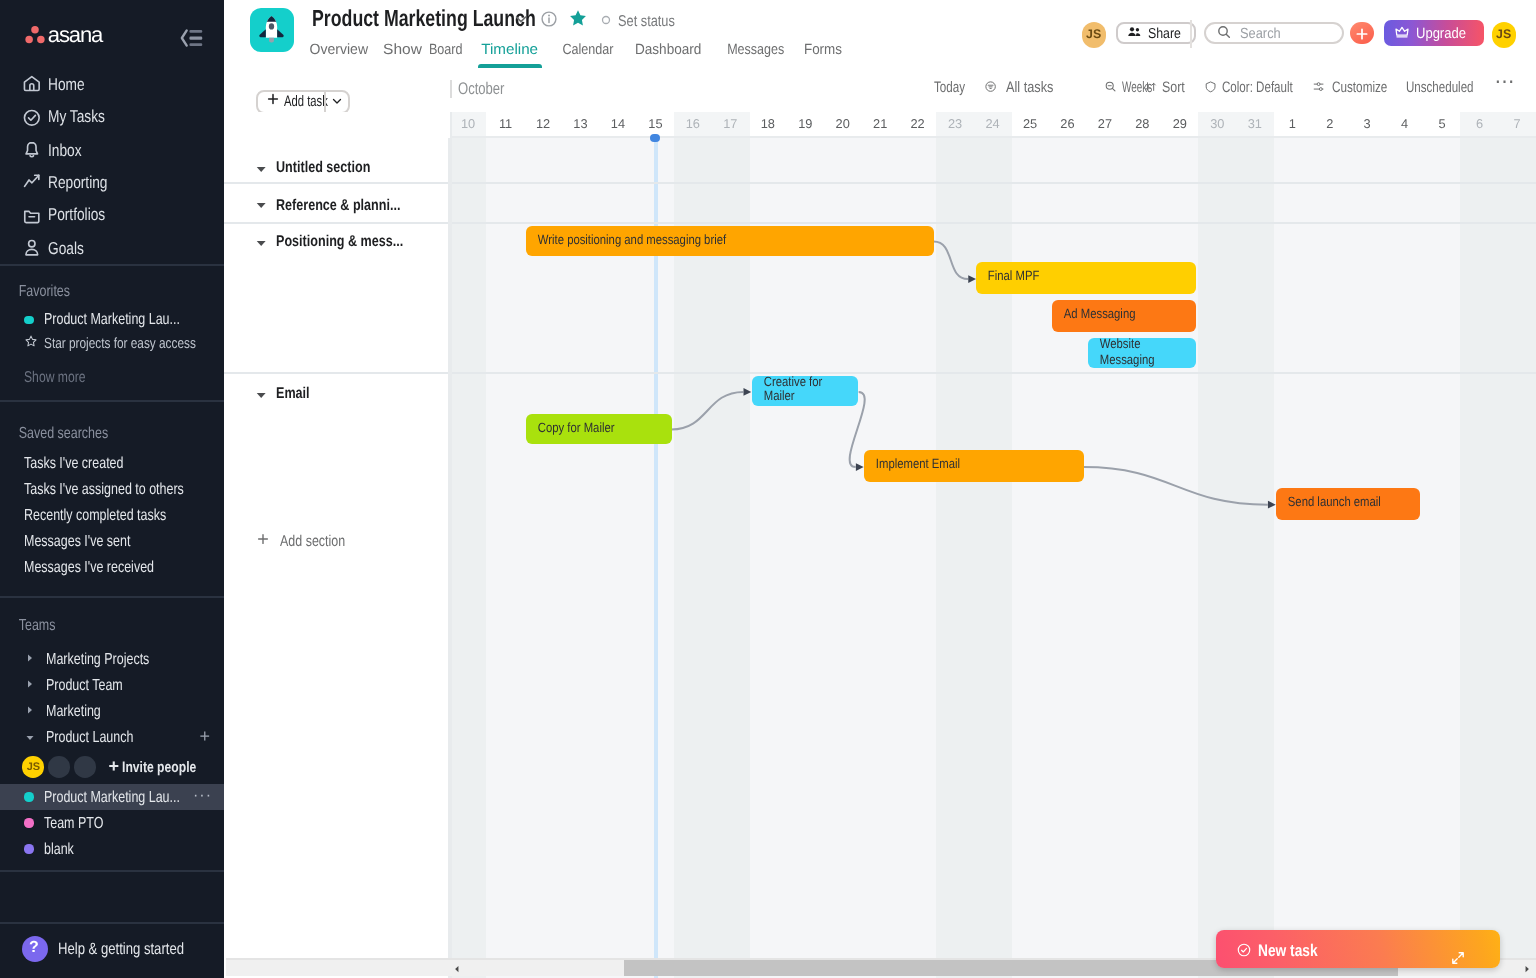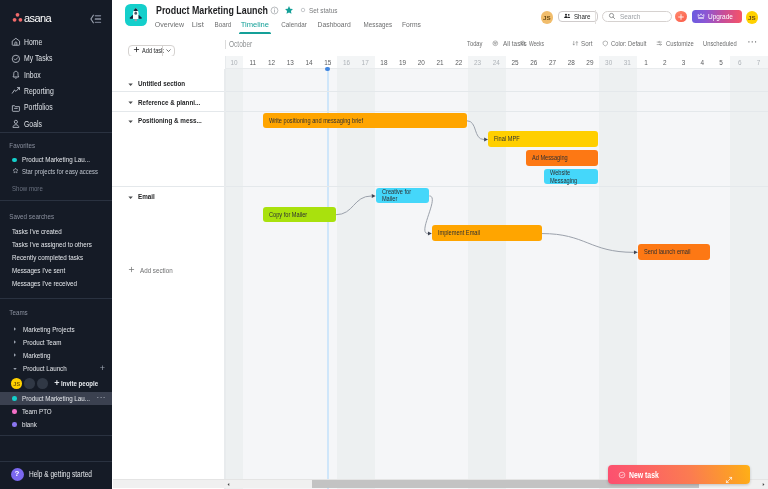--- a/index.html
+++ b/index.html
@@ -346,21 +346,21 @@
             </svg></span>
           <span class="set-status">
             <span><svg width="6" height="6" viewBox="0 0 24 24" fill="none">
                 <circle cx="12" cy="12" r="7" stroke="#A9ADB2" stroke-width="2.6"></circle>
               </svg></span>
             <span class="txt">Set status</span>
           </span>
         </div>
 <div class="tabs">
           <span class="tab" style="left:41.60px;width:29.20px"><span style="transform:scaleX(0.948)">Overview</span></span>
-          <span class="tab" style="left:79.90px;width:12.10px"><span style="transform:scaleX(1.050)">List</span></span>
+          <span class="tab" style="left:79.90px;width:12.10px"><span style="transform:scaleX(1.050)">Show</span></span>
           <span class="tab" style="left:100.70px;width:16.80px"><span style="transform:scaleX(0.851)">Board</span></span>
           <span class="tab active" style="left:128.80px;width:28.40px"><span style="transform:scaleX(1.027)">Timeline</span></span>
           <span class="tab" style="left:167.40px;width:25.50px"><span style="transform:scaleX(0.850)">Calendar</span></span>
           <span class="tab" style="left:203.90px;width:33.20px"><span style="transform:scaleX(0.918)">Dashboard</span></span>
           <span class="tab" style="left:248.70px;width:28.50px"><span style="transform:scaleX(0.846)">Messages</span></span>
           <span class="tab" style="left:288.80px;width:19.00px"><span style="transform:scaleX(0.907)">Forms</span></span>
         </div>
 <div class="topright">
           <span class="tr-av" style="left:428.5px;top:11px;background:#F1BD6C;color:#6B4B13">JS</span>
           <span class="share-btn" style="left:446.4px;top:10.7px">
@@ -419,21 +419,21 @@
           </span>
           <span class="tb-btn" style="left:380.40px;top:3.2px">
             <span style="margin-right:1.60px;display:flex">
               <svg width="6.6" height="6.6" viewBox="0 0 24 24" fill="none">
                 <circle cx="12" cy="12" r="8.6" stroke="#6D6E6F" stroke-width="1.8"></circle>
                 <path d="M7.5 9.5h9M9.2 12.5h5.6M10.8 15.4h2.4" stroke="#6D6E6F" stroke-width="1.7" stroke-linecap="round"></path>
               </svg>
             </span>
             <span class="txt" style="transform:scaleX(0.838)">All tasks</span>
           </span>
-          <span class="tb-btn" style="left:408px;top:3.2px">
+          <span class="tb-btn" style="left:440px;top:3.2px">
             <span style="margin-right:0.80px;display:flex">
               <svg width="6.6" height="6.6" viewBox="0 0 24 24" fill="none">
                 <circle cx="10.4" cy="10.4" r="6.4" stroke="#6D6E6F" stroke-width="1.9"></circle>
                 <path d="M15.2 15.2 20 20" stroke="#6D6E6F" stroke-width="1.9" stroke-linecap="round"></path>
                 <path d="M7.6 10.4h5.6" stroke="#6D6E6F" stroke-width="1.7" stroke-linecap="round"></path>
               </svg>
             </span>
             <span class="txt" style="transform:scaleX(0.654)">Weeks</span>
           </span>
           <span class="tb-btn" style="left:460.00px;top:3.2px">

